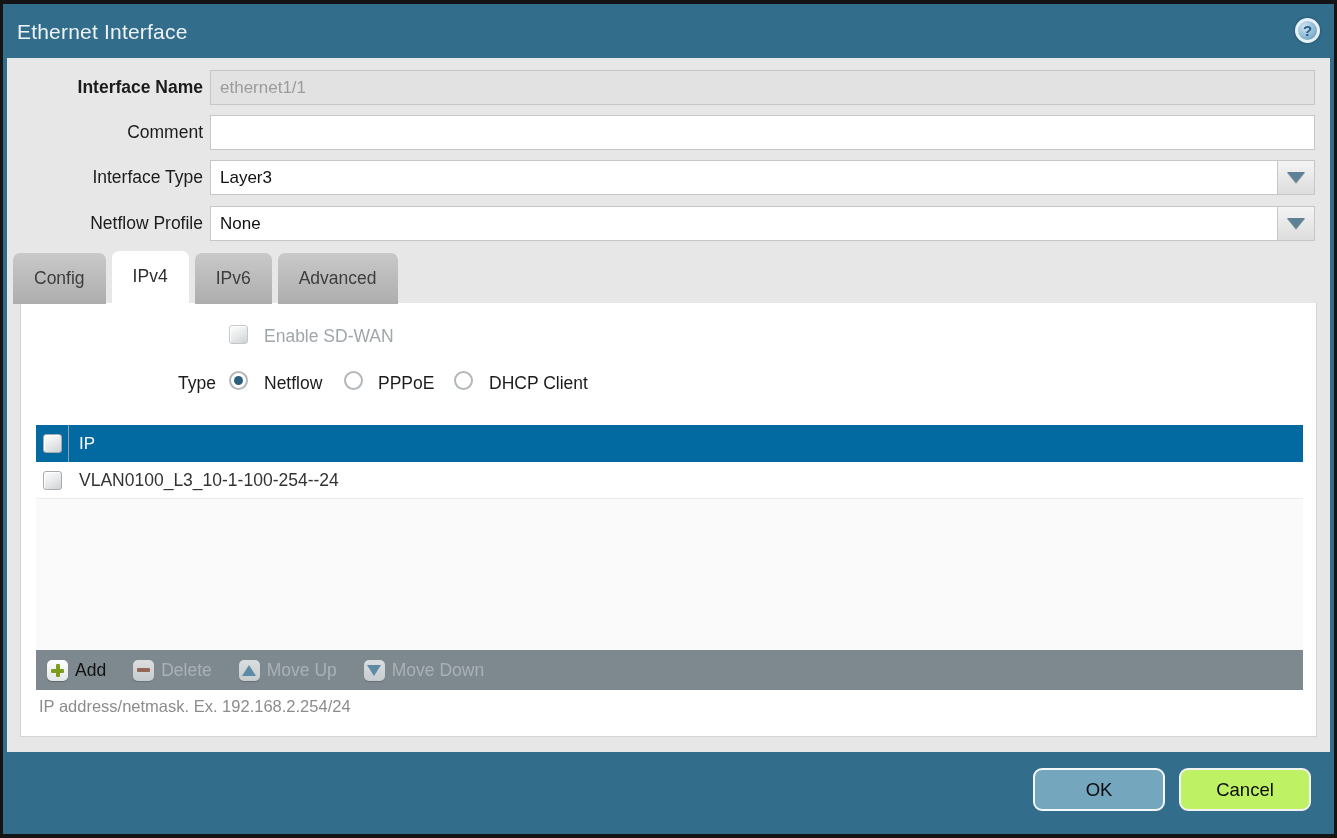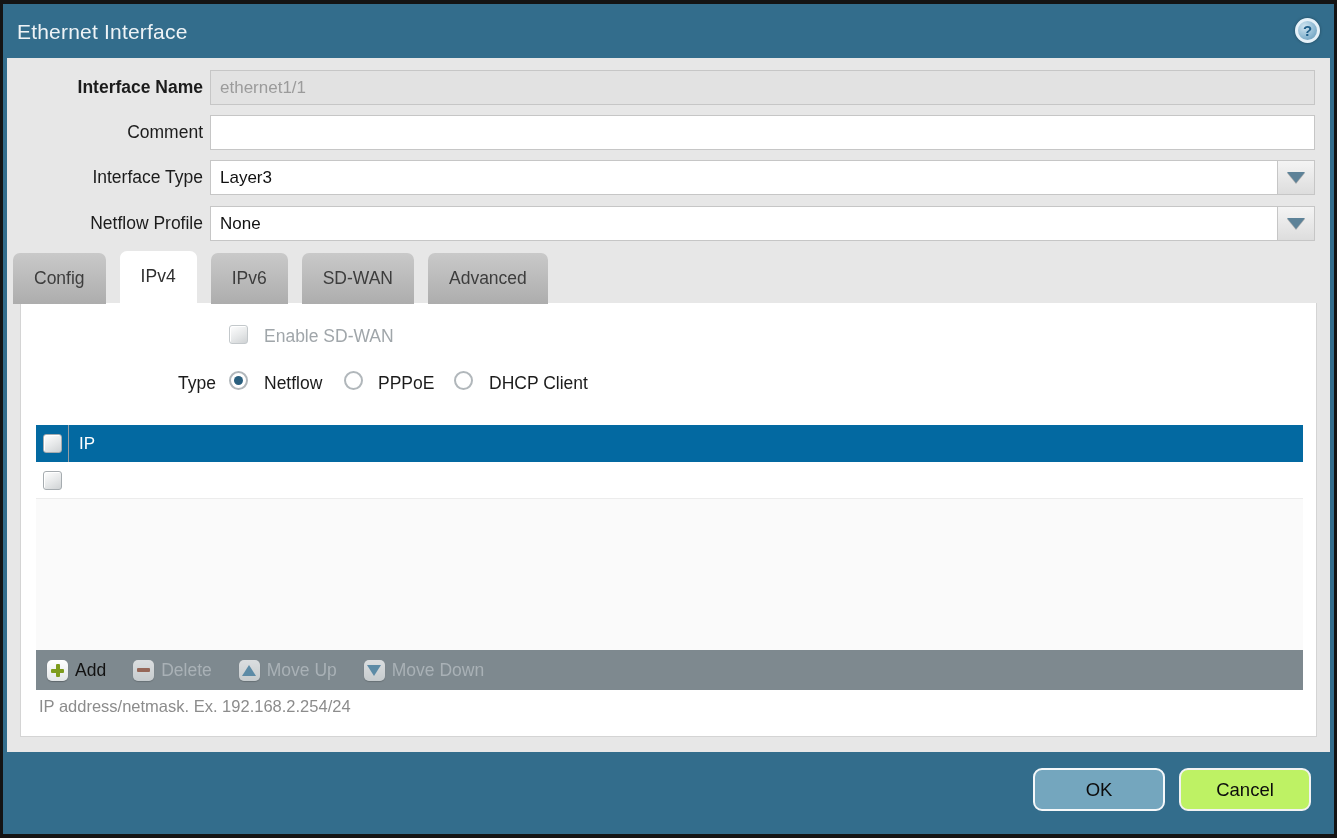--- a/index.html
+++ b/index.html
@@ -33,21 +33,21 @@
   }
   input.text:disabled { background:#e2e2e2; color:#9b9b9b; }
   .combo { display:flex; width:100%; height:100%; border:1px solid #c6c6c6; background:#fff; cursor:pointer; }
   .combo .val { flex:1; font-size:17px; color:#111; padding:0 9px; line-height:33px; white-space:nowrap; overflow:hidden; }
   .combo .btn {
     width:37px; background:linear-gradient(#f4f4f4,#dddddd); border-left:1px solid #c6c6c6;
     display:flex; align-items:center; justify-content:center;
   }
   .tri-down { width:0; height:0; border-left:9px solid transparent; border-right:9px solid transparent; border-top:11px solid #5d8298; filter:drop-shadow(0 1px 0 rgba(0,0,0,.25)); }
 
-  .tabbar { position:absolute; left:13px; top:252px; height:52px; display:flex; gap:14px; align-items:flex-end; z-index:3; }
+  .tabbar { position:absolute; left:13px; top:252px; height:52px; display:flex; gap:6px; align-items:flex-end; z-index:3; }
   .tab {
     height:51px; line-height:51px; padding:0 21px; font-size:17.5px; color:#3d3d3d;
     background:linear-gradient(#c9c9c9,#adadad); border-radius:7px 7px 0 0; cursor:pointer; white-space:nowrap;
   }
   .tab.active { background:#ffffff; color:#2e2e2e; height:53px; line-height:51px; position:relative; z-index:4; }
 
   .panel { position:absolute; left:20px; top:303px; width:1297px; height:434px; background:#ffffff; border:1px solid #d4d4d4; border-top:none; z-index:2; }
 
   .checkbox {
     width:19px; height:19px; border:1px solid #a6acb0; border-radius:3px;
@@ -146,21 +146,20 @@
       <div class="btn">
         <div class="tri-down"></div>
       </div>
     </div>
   </div>
 
   <div class="tabbar">
     <div class="tab">Config</div>
     <div class="tab active">IPv4</div>
     <div class="tab">IPv6</div>
-    <div class="tab">SD-WAN</div>
     <div class="tab">Advanced</div>
   </div>
 
   <div class="panel">
     <div class="checkbox dim sdwan-check"></div>
     <div class="ctl-label disabled sdwan-label">Enable SD-WAN</div>
 
     <div class="ctl-label type-label">Type</div>
     <div class="radio selected radio-static"></div>
     <div class="ctl-label lbl-static">Netflow</div>
@@ -174,20 +173,21 @@
         <div class="cbcell">
             <div class="checkbox"></div>
           </div>
         <div class="coltext">IP</div>
       </div>
       <div class="t-body">
         <div class="t-row">
           <div class="cbcell">
               <div class="checkbox"></div>
             </div>
+          <div class="celltext">VLAN0100_L3_10-1-100-254--24</div>
         </div>
       </div>
       <div class="toolbar">
         <div class="tbtn">
           <div class="badge">
               <div class="glyph-plus"></div>
             </div>
           <div class="tlabel">Add</div>
         </div>
         <div class="tbtn disabled">

